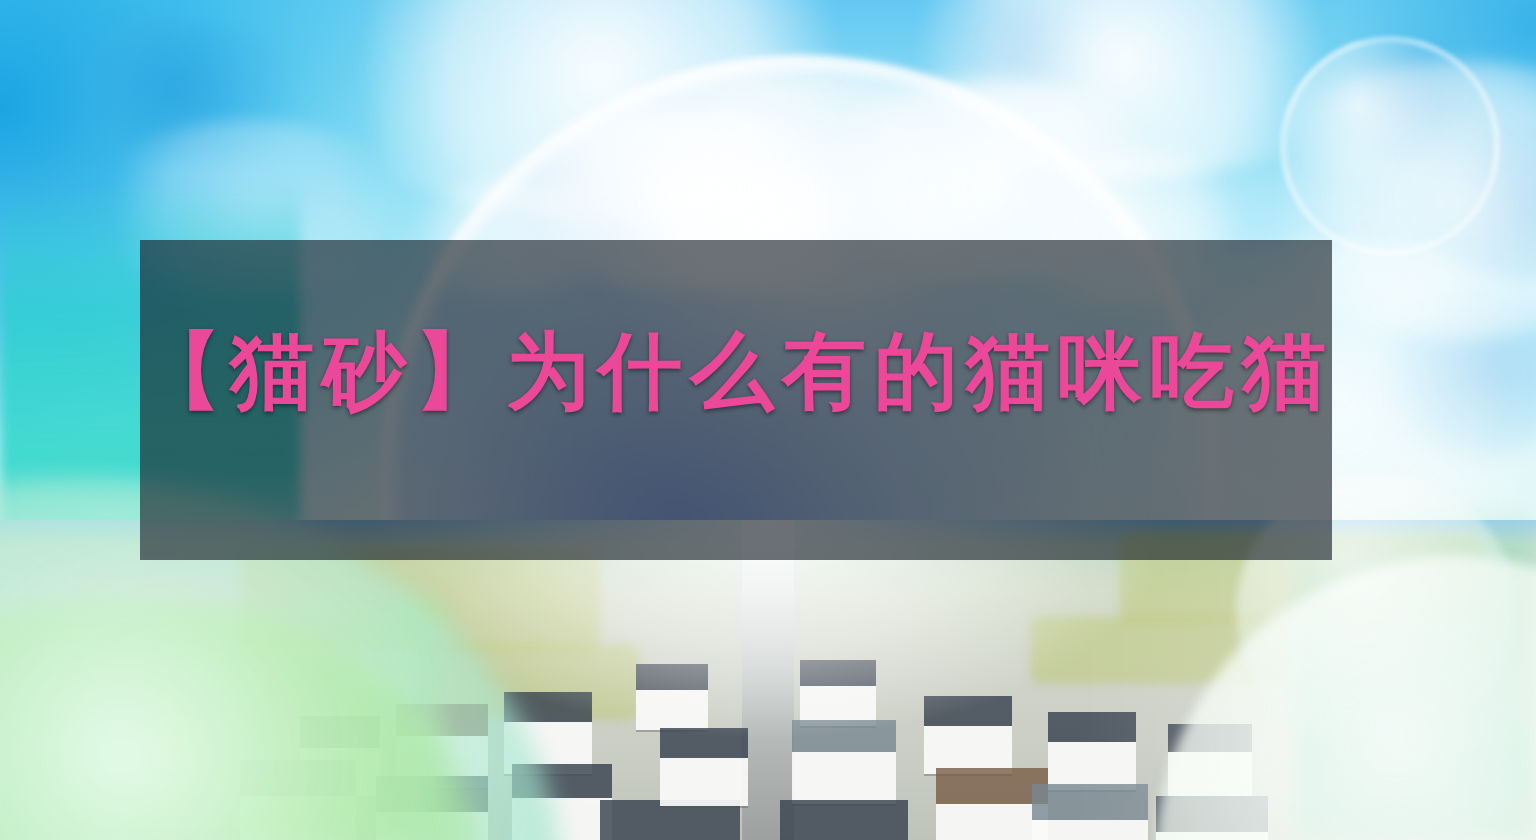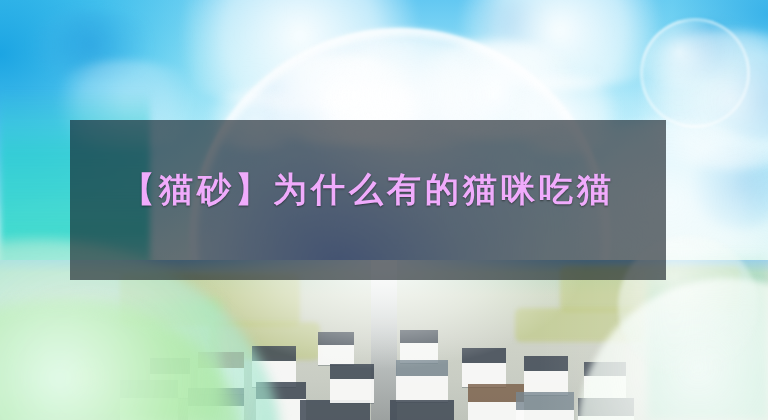--- a/index.html
+++ b/index.html
@@ -270,23 +270,23 @@
     top: 120px;
     width: 596px;
     height: 160px;
     background: rgba(18,26,34,0.62);
     display: flex;
     flex-direction: column;
     align-items: center;
     justify-content: center;
   }
   .caption-line {
-    color: #f0abfc;
-    font-family: Liberation Sans, sans-serif;
-    font-size: 34px;
+    color: #ec4899;
+    font-family: Liberation Mono, monospace;
+    font-size: 42px;
     font-weight: 700;
     letter-spacing: 4px;
     line-height: 1.0;
     white-space: nowrap;
     text-shadow: 0 1px 2px rgba(0,0,0,0.45);
   }
   .caption-line:first-child { margin-bottom: 22px; }
 </style>
 </head>
 <body>

